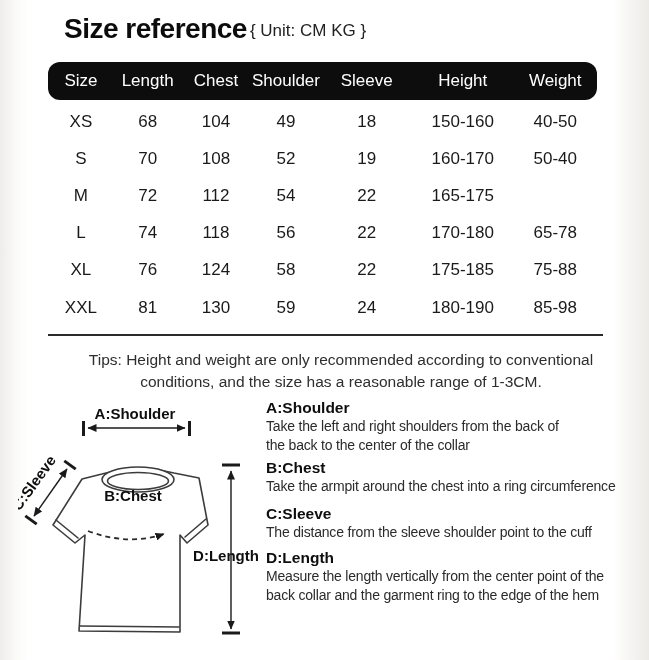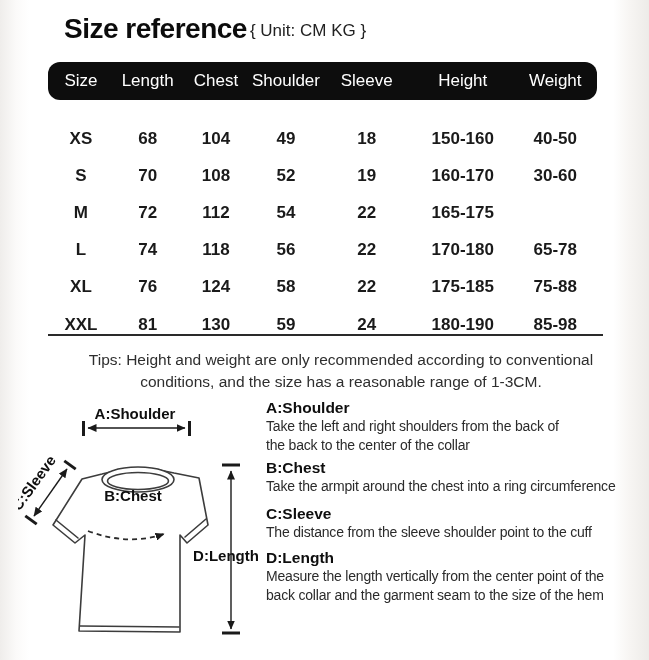--- a/index.html
+++ b/index.html
@@ -17,21 +17,21 @@
   .title{ font-size:28px; font-weight:700; letter-spacing:-0.5px; color:#0c0c0c; }
   .unit{ font-size:17px; color:#222; margin-left:3px; padding-top:3px; }
   
   .size-table{ position:absolute; left:48px; top:62px; width:549px; }
   .tr{ display:flex; width:100%; }
   .thead{ height:38px; background:#0d0d0d; border-radius:12px; }
   .th{ color:#ffffff; font-size:17px; }
   .c0{width:12%;} .c1{width:12.3%;} .c2{width:12.6%;} .c3{width:12.9%;}
   .c4{width:16.5%;} .c5{width:18.5%;} .c6{width:15.2%;}
   .cell{ display:flex; align-items:center; justify-content:center; }
-  .tbody{ padding-top:20px;font-weight:bold; }
+  .tbody{ padding-top:3px; }
   .tbody .tr{ height:37.2px; }
   .td{ font-size:17px; color:#1a1a1a; }
   
   .divider{ position:absolute; left:48px; top:334px; width:555px; height:2px; background:#2a2a2a; }
   .tips{ position:absolute; left:0; top:349px; width:649px; text-align:center;
          font-size:15.5px; line-height:21.5px; color:#2e2e2e;padding-left:33px; }
   
   .guide-item{ position:absolute; left:266px; width:378px; }
   .g-a{ top:399px; } .g-b{ top:459px; } .g-c{ top:505px; } .g-d{ top:549px; }
   .guide-term{ font-size:15.5px; font-weight:700; color:#0e0e0e; line-height:18px; }
@@ -70,21 +70,21 @@
         <div class="cell td c5">150-160</div>
         <div class="cell td c6">40-50</div>
       </div>
       <div class="tr">
         <div class="cell td c0">S</div>
         <div class="cell td c1">70</div>
         <div class="cell td c2">108</div>
         <div class="cell td c3">52</div>
         <div class="cell td c4">19</div>
         <div class="cell td c5">160-170</div>
-        <div class="cell td c6">30-60</div>
+        <div class="cell td c6">50-40</div>
       </div>
       <div class="tr">
         <div class="cell td c0">M</div>
         <div class="cell td c1">72</div>
         <div class="cell td c2">112</div>
         <div class="cell td c3">54</div>
         <div class="cell td c4">22</div>
         <div class="cell td c5">165-175</div>
       </div>
       <div class="tr">
@@ -187,16 +187,16 @@
     <div class="guide-term">B:Chest</div>
     <div class="guide-line">Take the armpit around the chest into a ring circumference</div>
   </div>
   <div class="guide-item g-c">
     <div class="guide-term">C:Sleeve</div>
     <div class="guide-line">The distance from the sleeve shoulder point to the cuff</div>
   </div>
   <div class="guide-item g-d">
     <div class="guide-term">D:Length</div>
     <div class="guide-line">Measure the length vertically from the center point of the</div>
-    <div class="guide-line">back collar and the garment seam to the size of the hem</div>
+    <div class="guide-line">back collar and the garment ring to the edge of the hem</div>
   </div>
 
 </div>
 
 </body></html>

